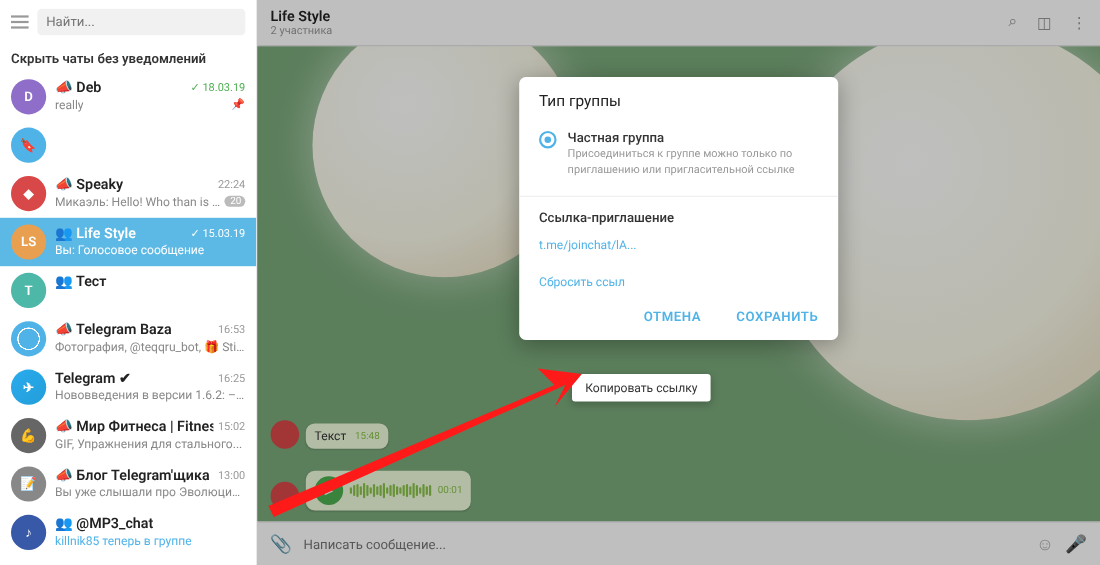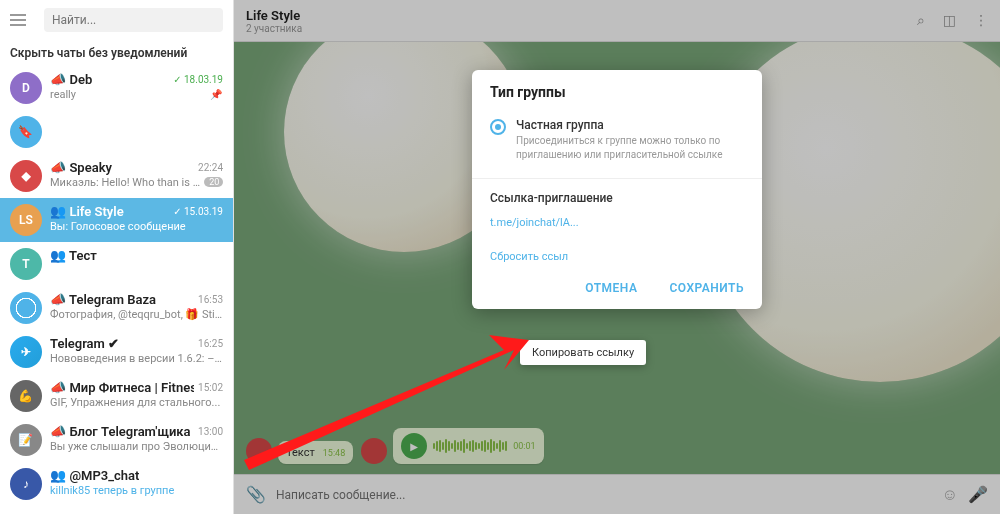--- a/index.html
+++ b/index.html
@@ -1,19 +1,19 @@
 <!DOCTYPE html>
 <html><head>
 <meta charset="utf-8">
 <style>
 *{margin:0;padding:0;box-sizing:border-box;font-family:-apple-system,BlinkMacSystemFont,"Segoe UI",Roboto,sans-serif}
 body{width:1000px;height:514px;overflow:hidden;background:#f5f5f5;position:relative}
 .app{display:flex;height:100%}
 .sidebar{width:234px;background:#fff;border-right:1px solid #e0e0e0;display:flex;flex-direction:column}
-.sidebar-header{display:flex;align-items:center;padding:8px 10px;gap:10px}
+.sidebar-header{display:flex;align-items:center;padding:8px 10px;gap:0}
 .menu-btn{width:24px;height:24px;display:flex;flex-direction:column;justify-content:center;gap:3px;cursor:pointer}
 .menu-btn span{height:2px;background:#999;width:16px}
 .search{flex:1;background:#f1f1f1;border-radius:4px;padding:5px 8px;font-size:12px;color:#999;border:none;outline:none}
 .section-title{font-size:12px;padding:6px 10px;color:#333;font-weight:600}
 .chat-list{flex:1;overflow-y:auto}
 .chat-item{display:flex;padding:6px 10px;gap:8px;cursor:pointer;align-items:flex-start}
 .chat-item.active{background:#5cb8e4}
 .chat-item.active .chat-name,.chat-item.active .chat-preview,.chat-item.active .chat-time{color:#fff}
 .avatar{width:32px;height:32px;border-radius:50%;flex-shrink:0;display:flex;align-items:center;justify-content:center;font-size:12px;font-weight:600;color:#fff}
 .av-violet{background:#8e6ec8}
@@ -38,35 +38,35 @@
 .chat-bg{position:absolute;inset:42px 0 40px 0;background:#7aa87a}
 .chat-bg::before,.chat-bg::after{content:"";position:absolute;border-radius:50%;background:radial-gradient(circle at 35% 35%,#fff 0%,#f8f8e8 55%,#f0e8d0 75%);box-shadow:0 0 40px rgba(255,255,255,0.5)}
 .chat-bg::before{width:240px;height:240px;top:-30px;left:50px}
 .chat-bg::after{width:360px;height:360px;right:-60px;top:-20px}
 .main-header{height:42px;background:#fff;border-bottom:1px solid #e0e0e0;display:flex;align-items:center;padding:0 12px;justify-content:space-between;z-index:2}
 .header-left{display:flex;flex-direction:column}
 .header-title{font-size:13px;font-weight:600;color:#222}
 .header-sub{font-size:10px;color:#999}
 .header-actions{display:flex;gap:18px;color:#999}
 .header-actions span{cursor:pointer;font-size:14px}
-.messages{position:absolute;bottom:40px;left:0;right:0;padding:10px 12px;z-index:2;display:flex;flex-direction:row;gap:8px}
+.messages{position:absolute;bottom:40px;left:0;right:0;padding:10px 12px;z-index:2;display:flex;flex-direction:column;gap:20px}
 .msg-wrap{display:flex;gap:6px;align-items:flex-end}
 .msg-av{width:26px;height:26px;border-radius:50%;background:#d84848}
 .bubble{background:#effdde;border-radius:8px;padding:5px 8px;font-size:11px;color:#333;display:flex;align-items:center;gap:8px;box-shadow:0 1px 1px rgba(0,0,0,0.1)}
 .bubble-time{font-size:9px;color:#8bc34a}
 .audio-msg{display:flex;align-items:center;gap:6px}
 .play-btn{width:26px;height:26px;border-radius:50%;background:#4caf50;display:flex;align-items:center;justify-content:center;color:#fff;font-size:10px}
 .waveform{display:flex;gap:1px;align-items:center}
 .waveform span{width:2px;background:#8bc34a;border-radius:1px}
 .input-bar{position:absolute;bottom:0;left:0;right:0;height:40px;background:#fff;border-top:1px solid #e0e0e0;display:flex;align-items:center;padding:0 12px;gap:10px;z-index:2}
 .input-bar .attach,.input-bar .emoji,.input-bar .mic{color:#aaa;cursor:pointer;font-size:16px}
 .msg-input{flex:1;border:none;outline:none;font-size:12px;color:#666}
 .modal-overlay{position:absolute;inset:0;background:rgba(0,0,0,0.25);z-index:10;display:flex;align-items:flex-start;justify-content:center;padding-top:70px}
 .modal{width:290px;background:#fff;border-radius:6px;box-shadow:0 4px 20px rgba(0,0,0,0.3);position:relative}
-.modal-title{font-size:14px;font-weight:700;padding:14px 18px 10px;color:#222}
+.modal-title{font-size:14px;font-weight:400;padding:14px 18px 10px;color:#222}
 .radio-group{padding:0 18px}
 .radio-item{display:flex;gap:10px;padding:8px 0;align-items:flex-start}
 .radio{width:16px;height:16px;border:2px solid #bbb;border-radius:50%;flex-shrink:0;margin-top:1px;cursor:pointer;position:relative}
 .radio.selected{border-color:#4fb3e8}
 .radio.selected::after{content:"";position:absolute;inset:3px;background:#4fb3e8;border-radius:50%}
 .radio-label{font-size:12px;color:#333;font-weight:500}
 .radio-desc{font-size:10px;color:#999;line-height:1.4;margin-top:2px}
 .divider{height:1px;background:#eee;margin:8px 0}
 .link-section{padding:4px 18px 8px}
 .link-title{font-size:12px;color:#333;font-weight:500;margin-bottom:6px}

